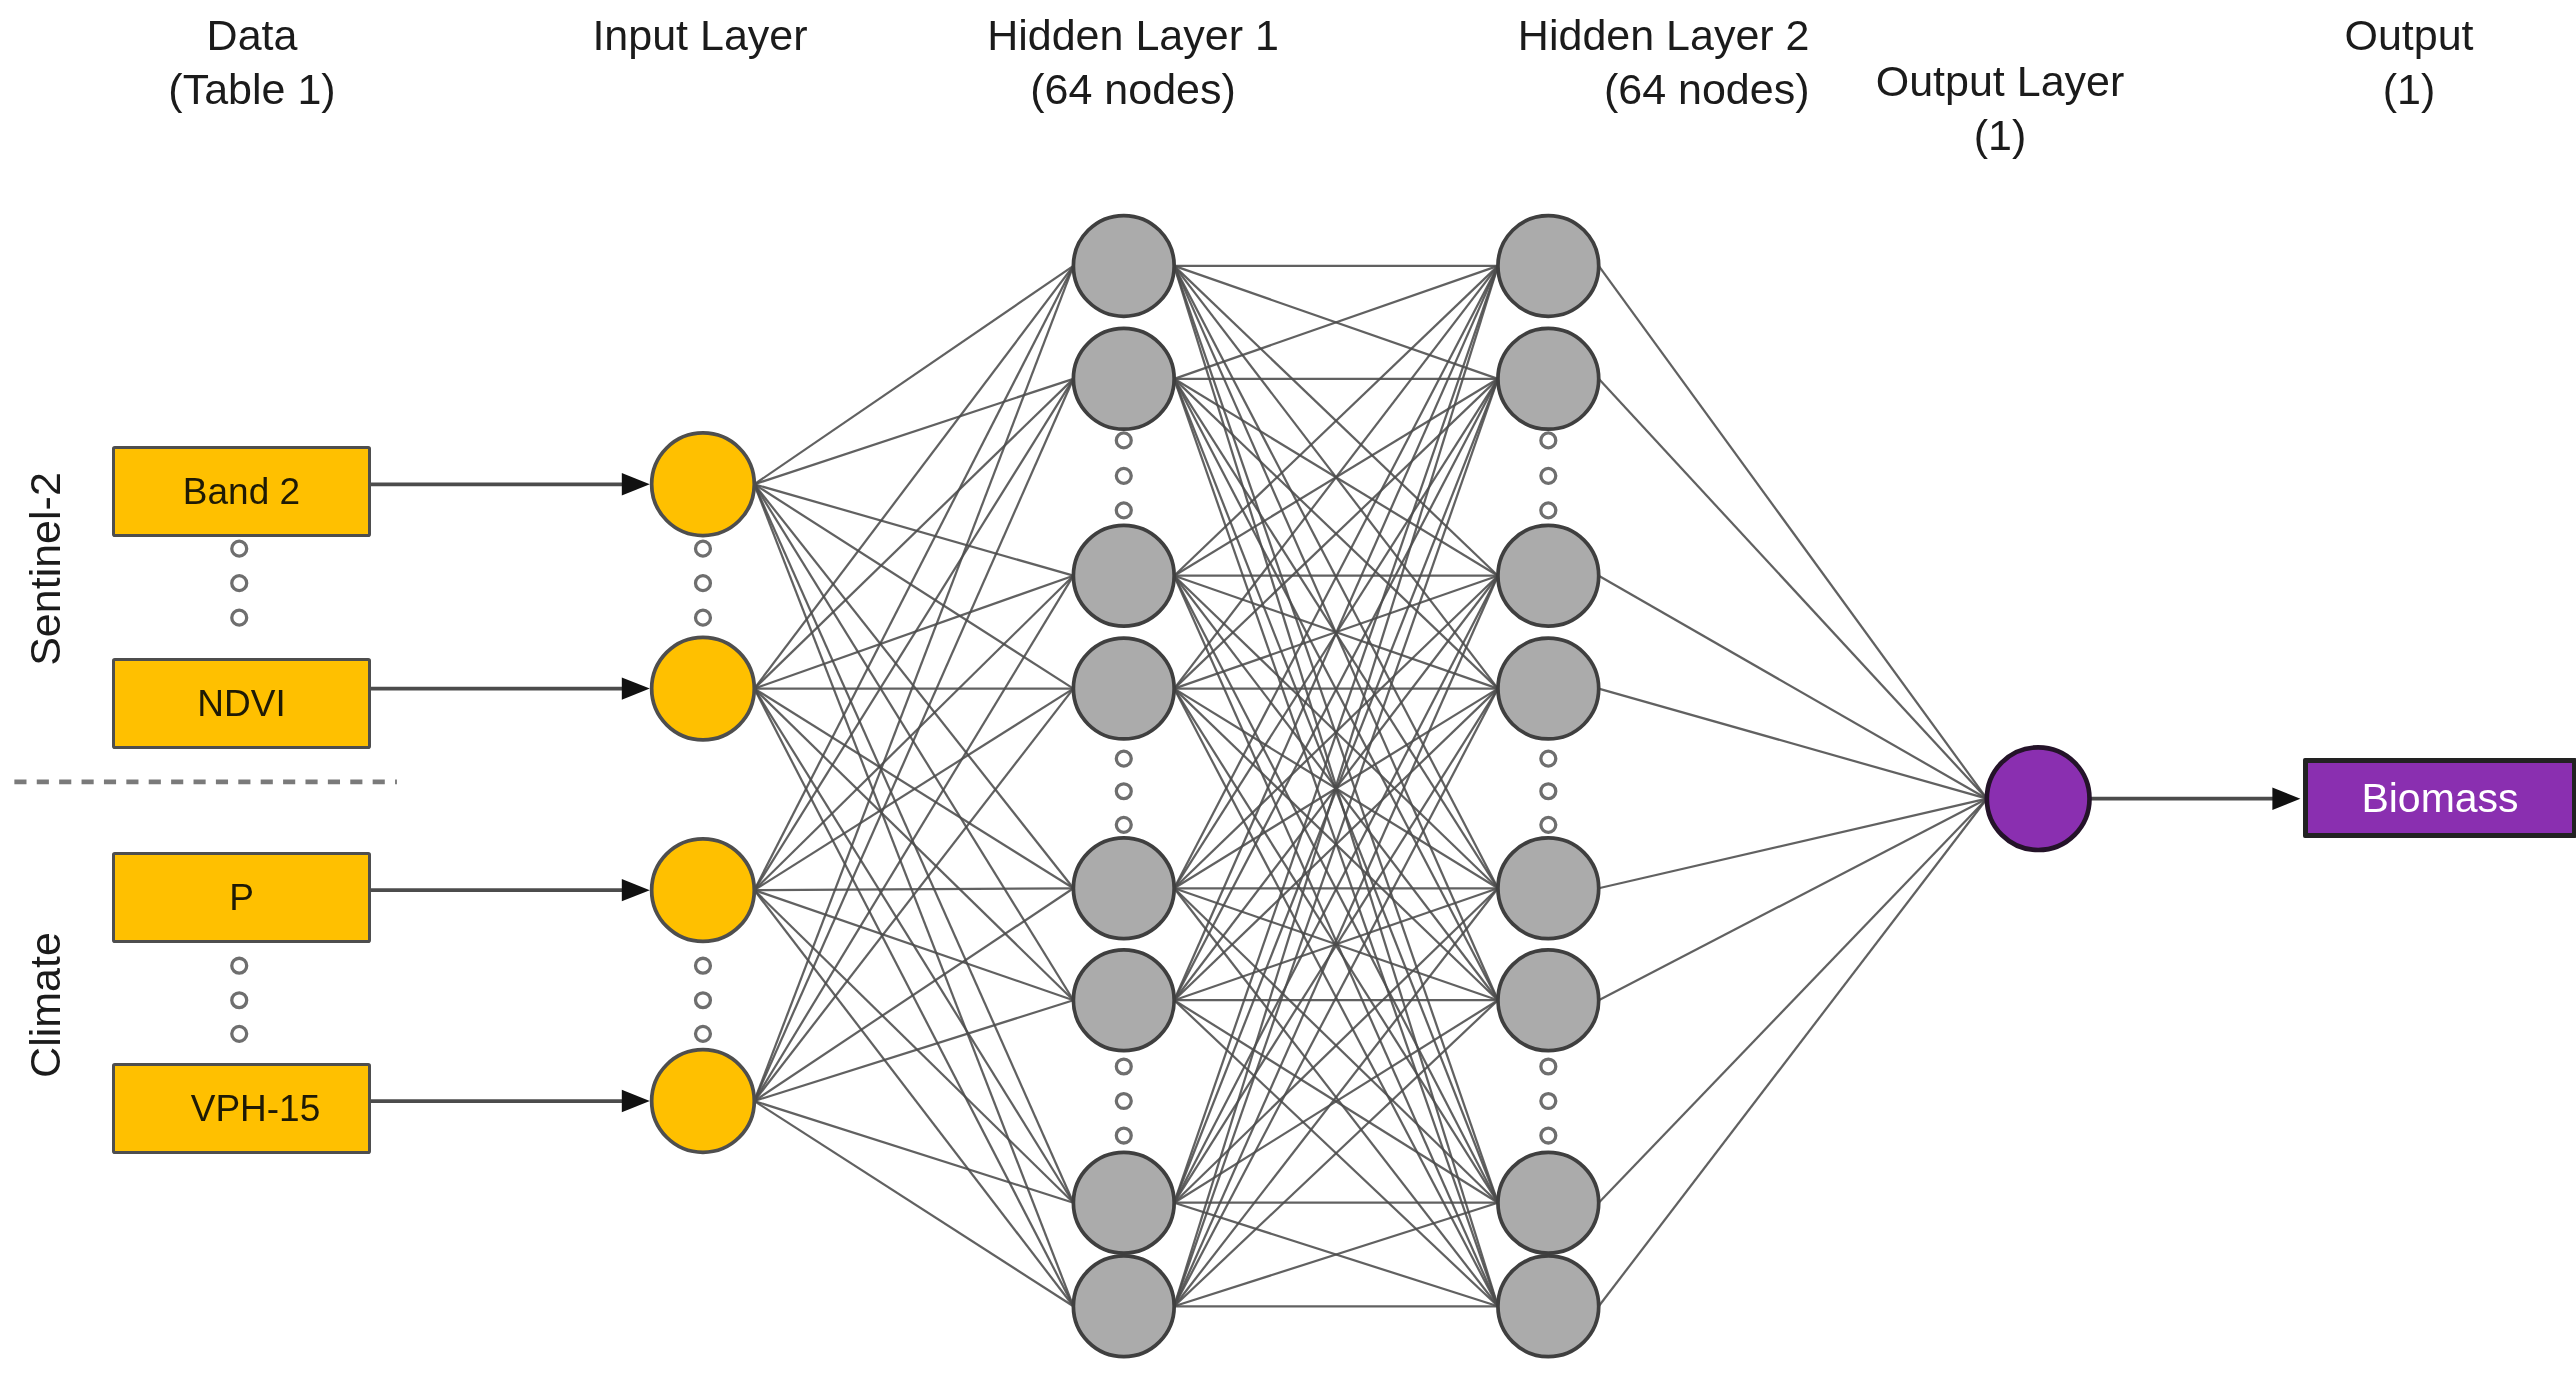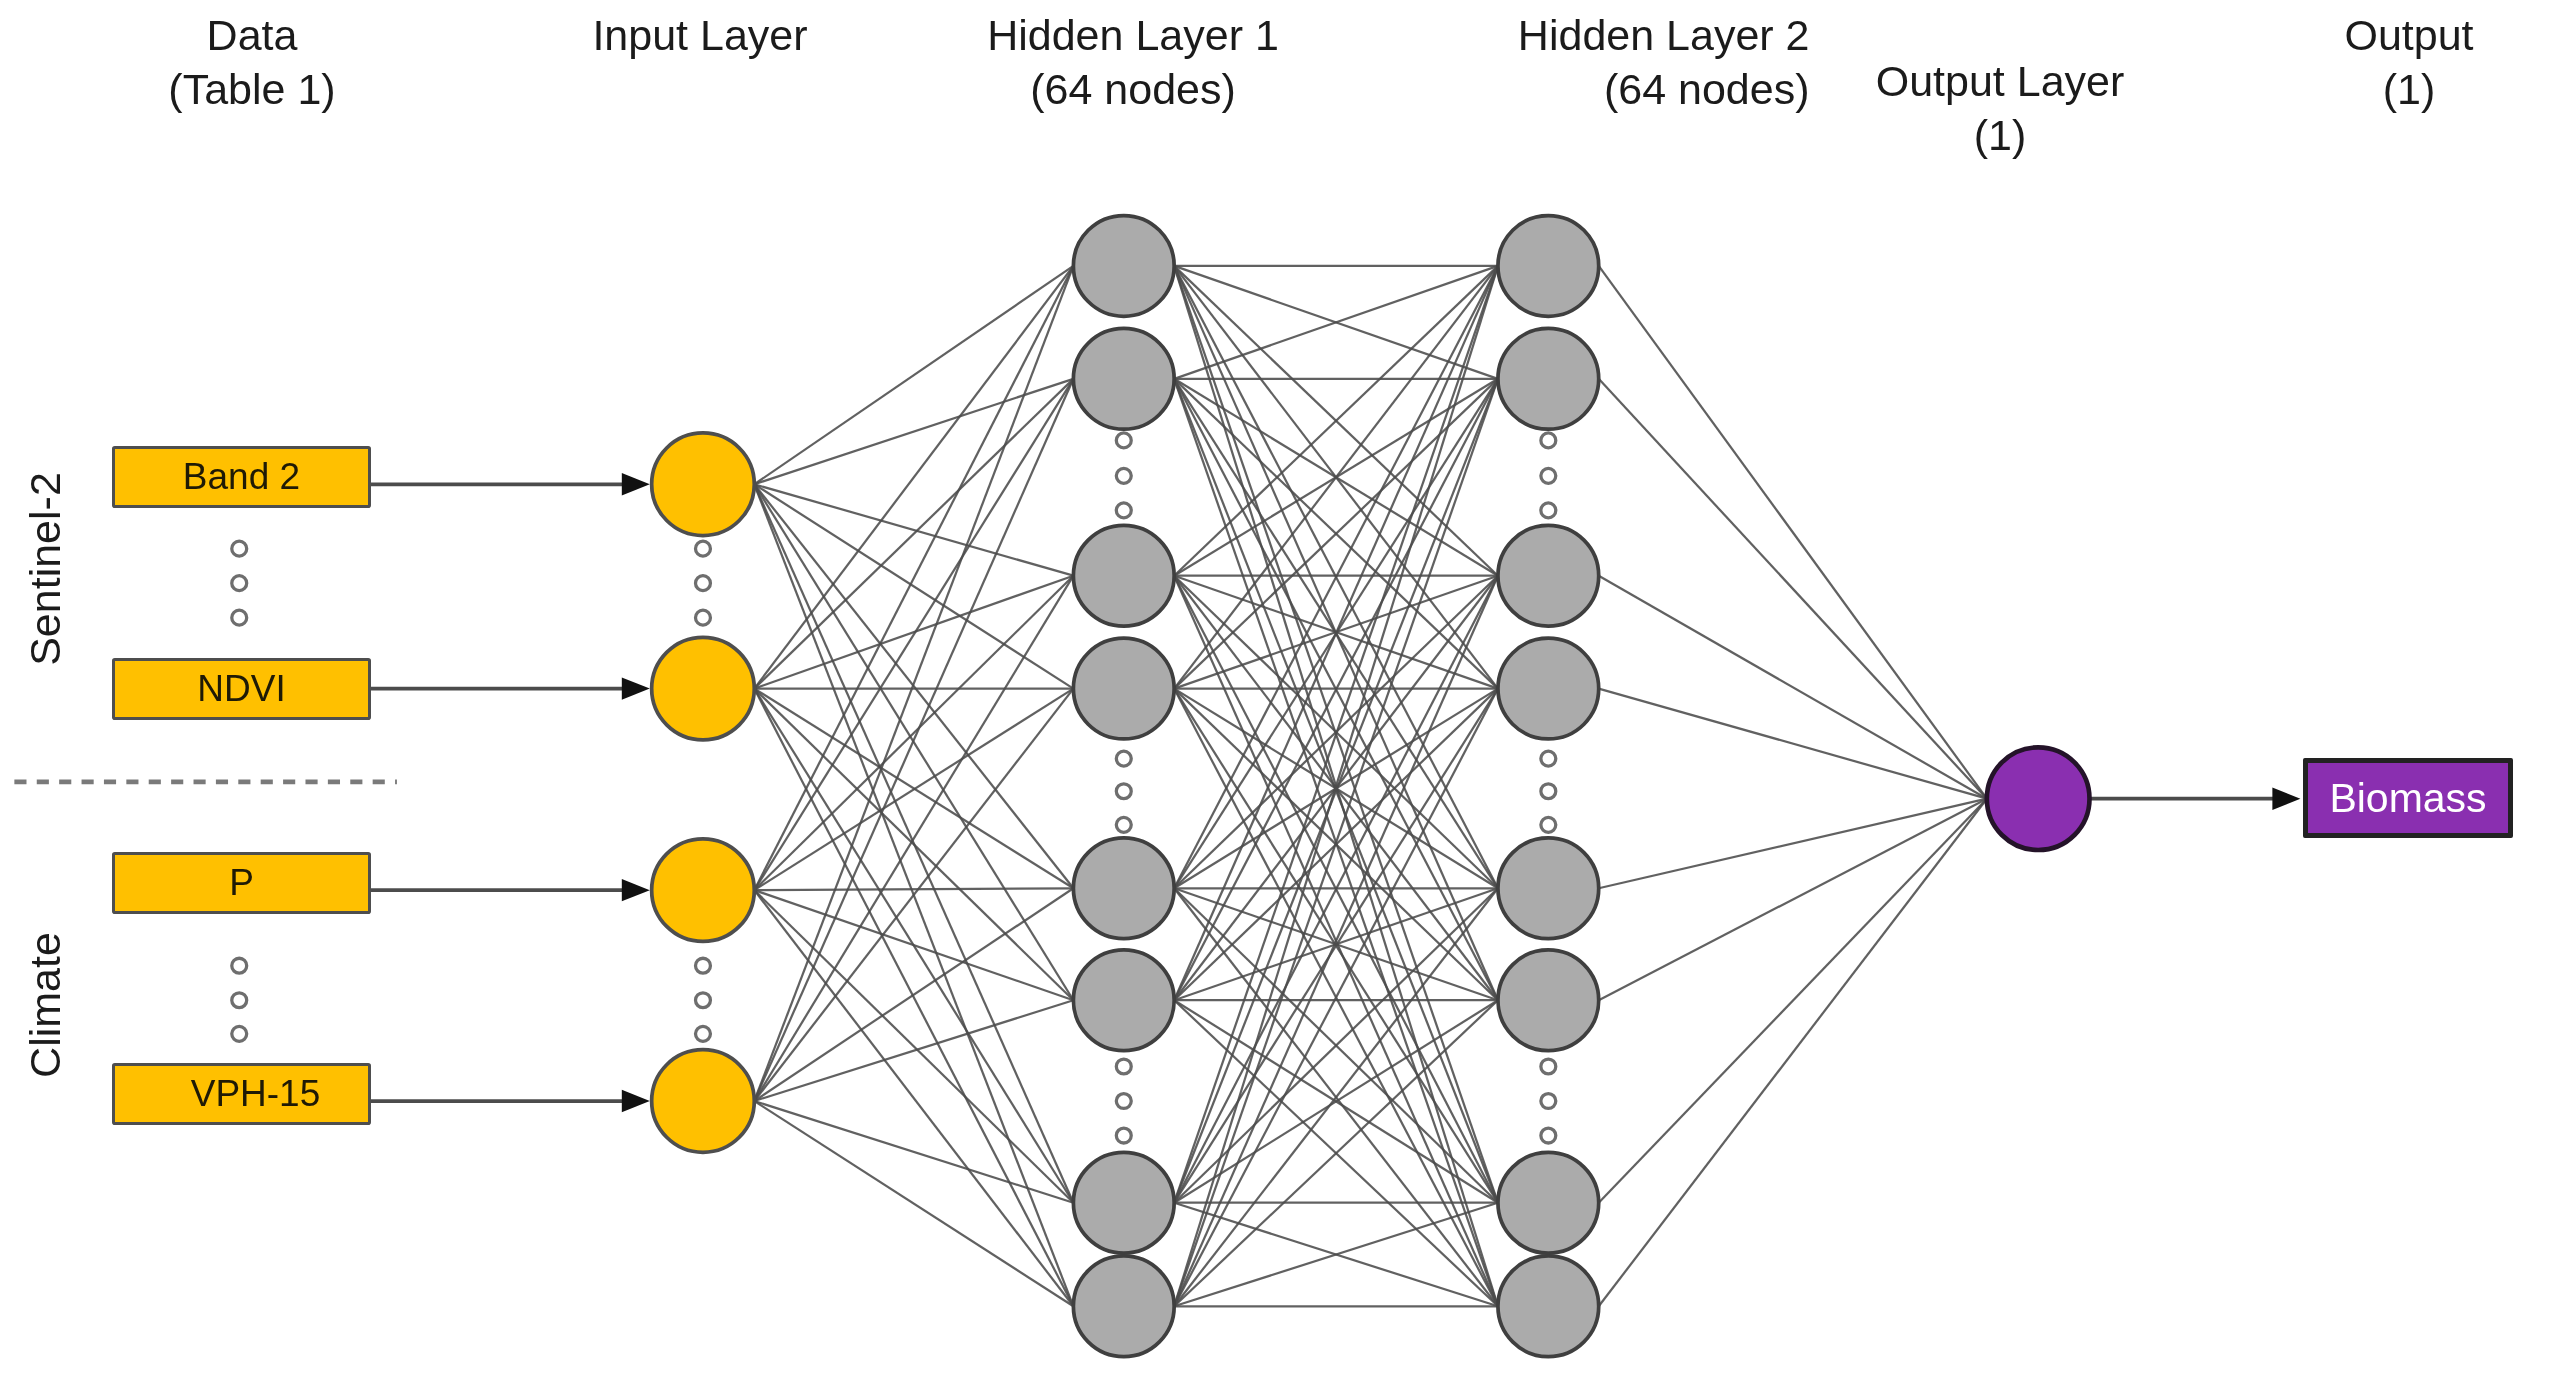--- a/index.html
+++ b/index.html
@@ -19,21 +19,21 @@
     font-size:43px;line-height:54px;
     color:#1b1b1b;white-space:nowrap;
   }
   .grouplabel{
     position:absolute;
     transform:translate(-50%,-50%) rotate(-90deg);
     font-size:43px;color:#1b1b1b;white-space:nowrap;
   }
   .databox{
     position:absolute;
-    width:259px;height:62px;
+    width:259px;height:91px;
     background:#FFC000;
     border:3.7px solid #4E4E4E;
     border-radius:2.8px;
     box-sizing:border-box;
     display:flex;align-items:center;justify-content:center;
     font-size:37px;color:#1f1a05;text-align:right;
   }
   .outputbox{
     position:absolute;
     width:258px;height:80px;
@@ -255,17 +255,17 @@
         <span>NDVI</span>
       </div>
       <div class="databox" style="left: 112px; top: 852px;">
         <span>P</span>
       </div>
       <div class="databox" style="left: 112px; top: 1063px; padding-left: 28px;">
         <span>VPH-15</span>
       </div>
     </div>
 
-  <div class="outputbox" id="outputbox" style="left: 2303px; top: 758px; width: 210px; height: 80px;">
+  <div class="outputbox" id="outputbox" style="left: 2303px; top: 758px; width: 274px; height: 80px;">
     <span>Biomass</span>
   </div>
 </div>
 
 
 </body></html>

